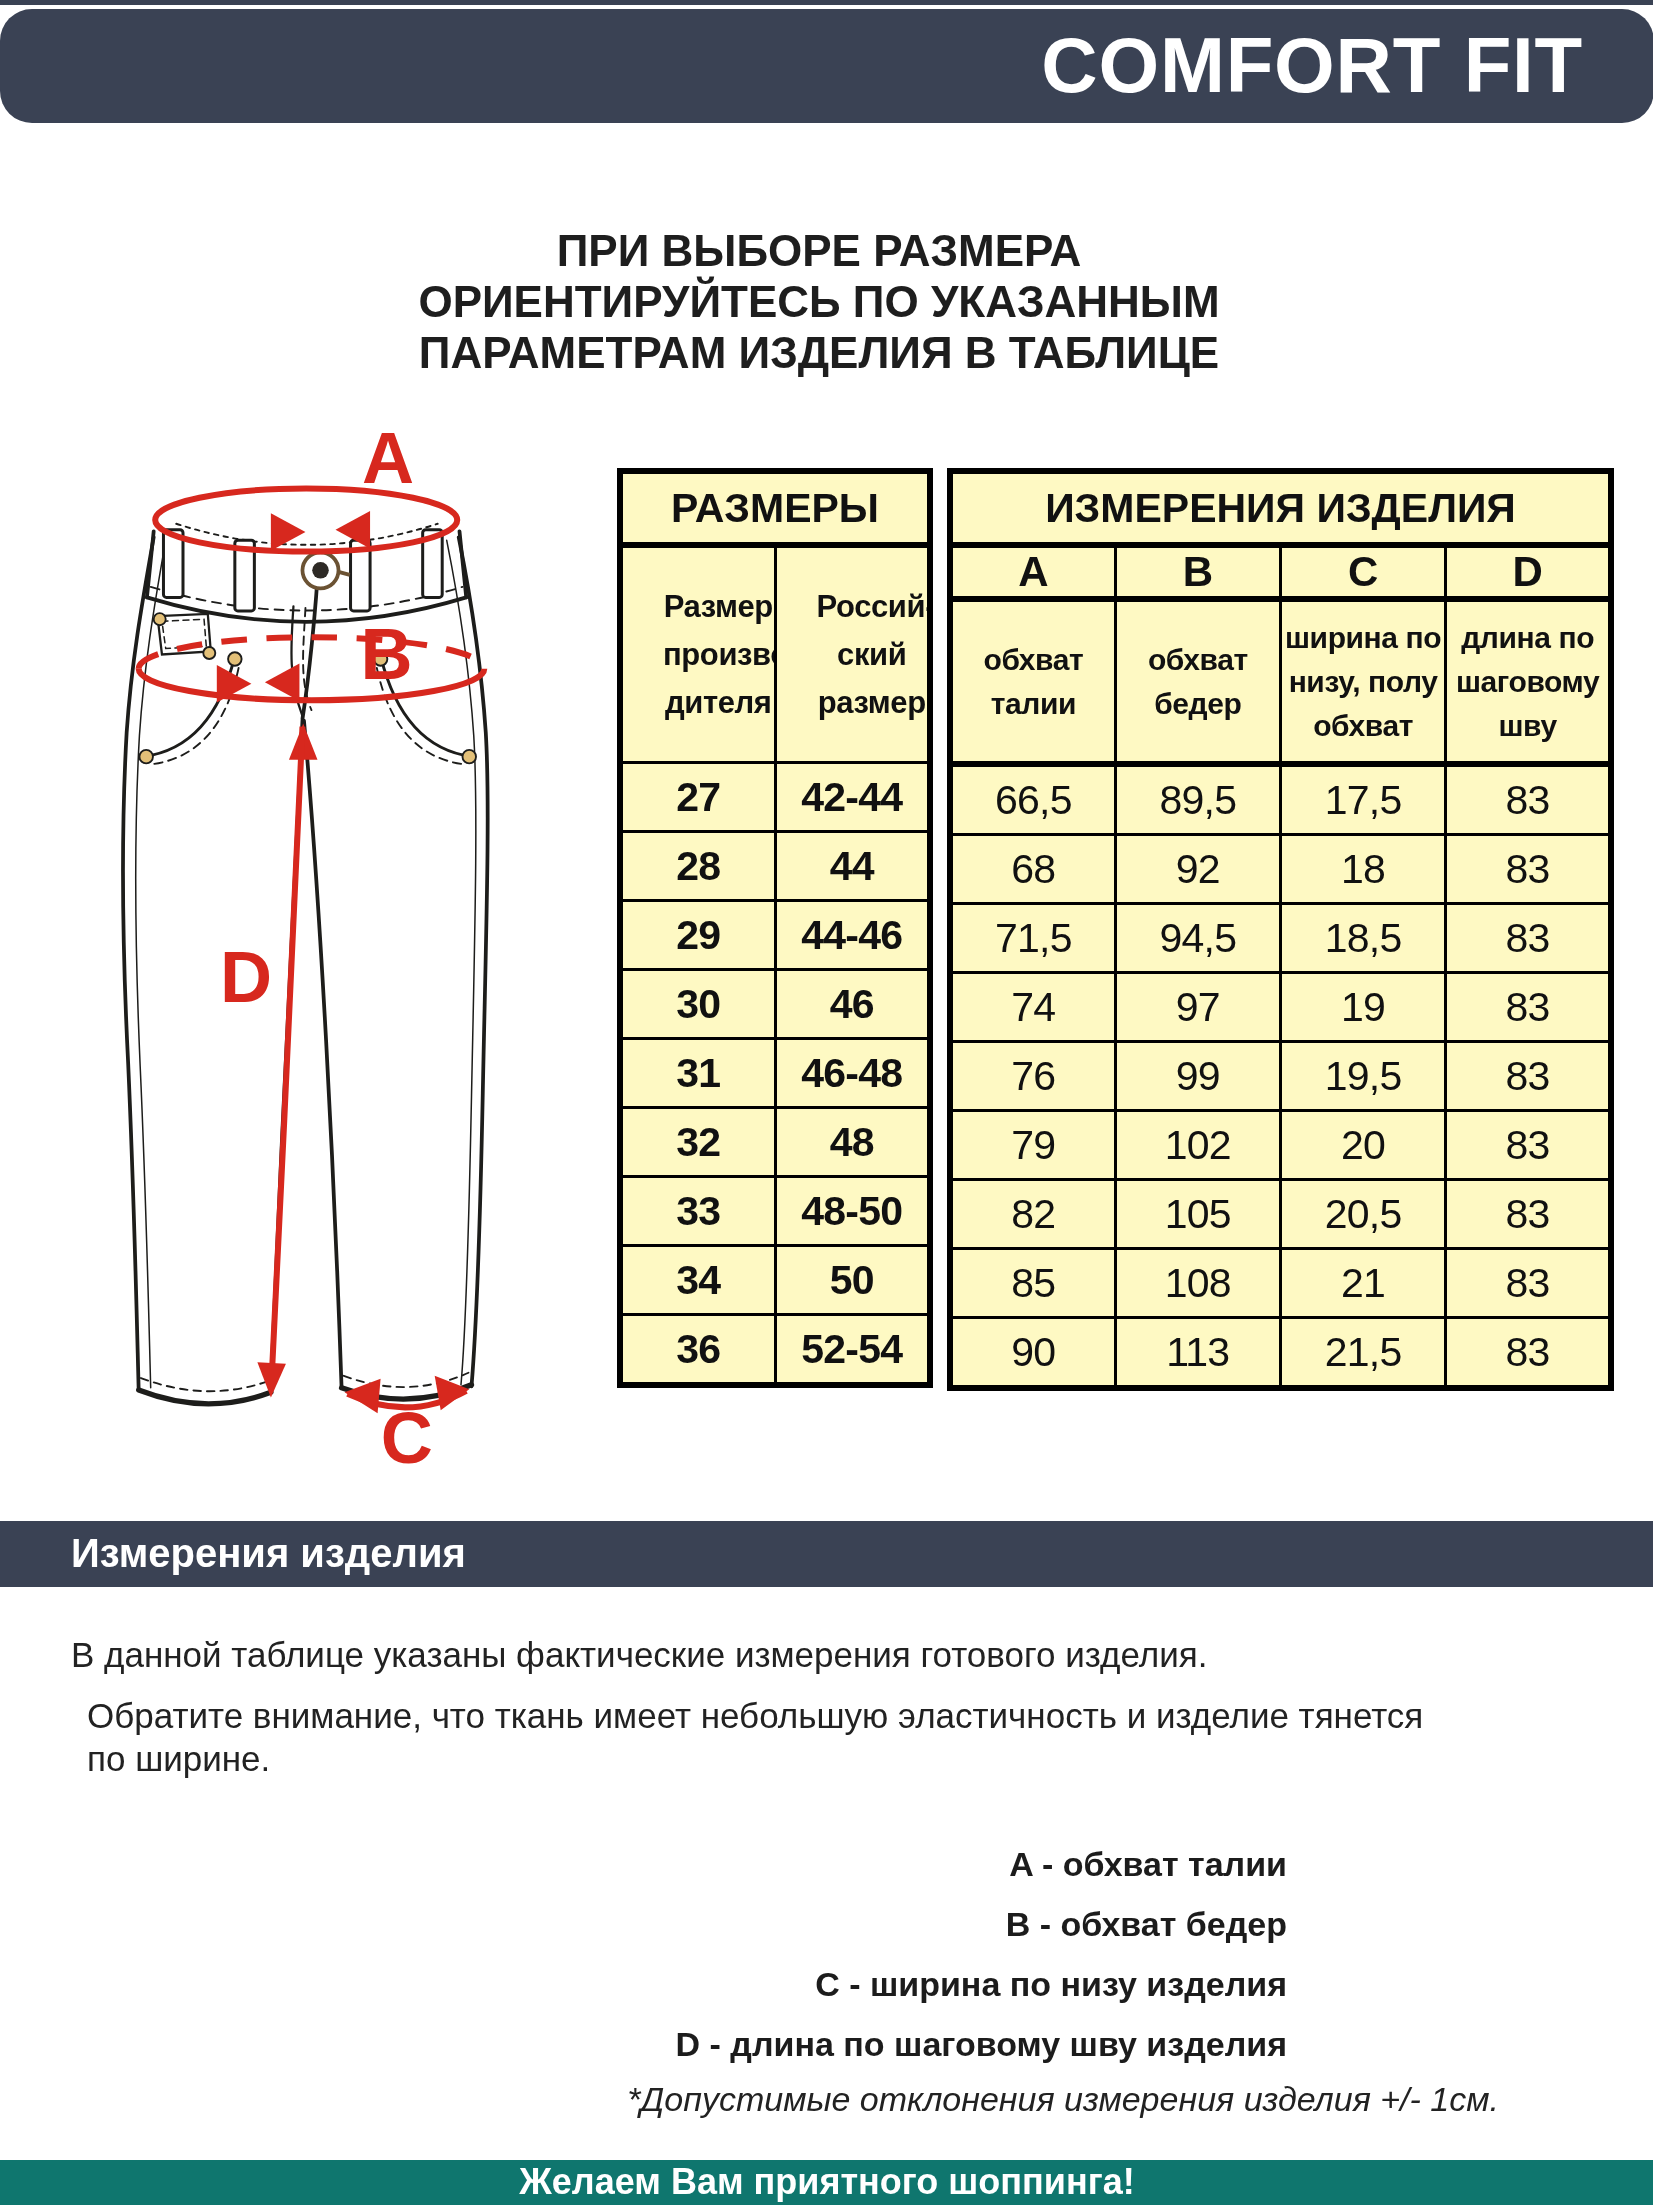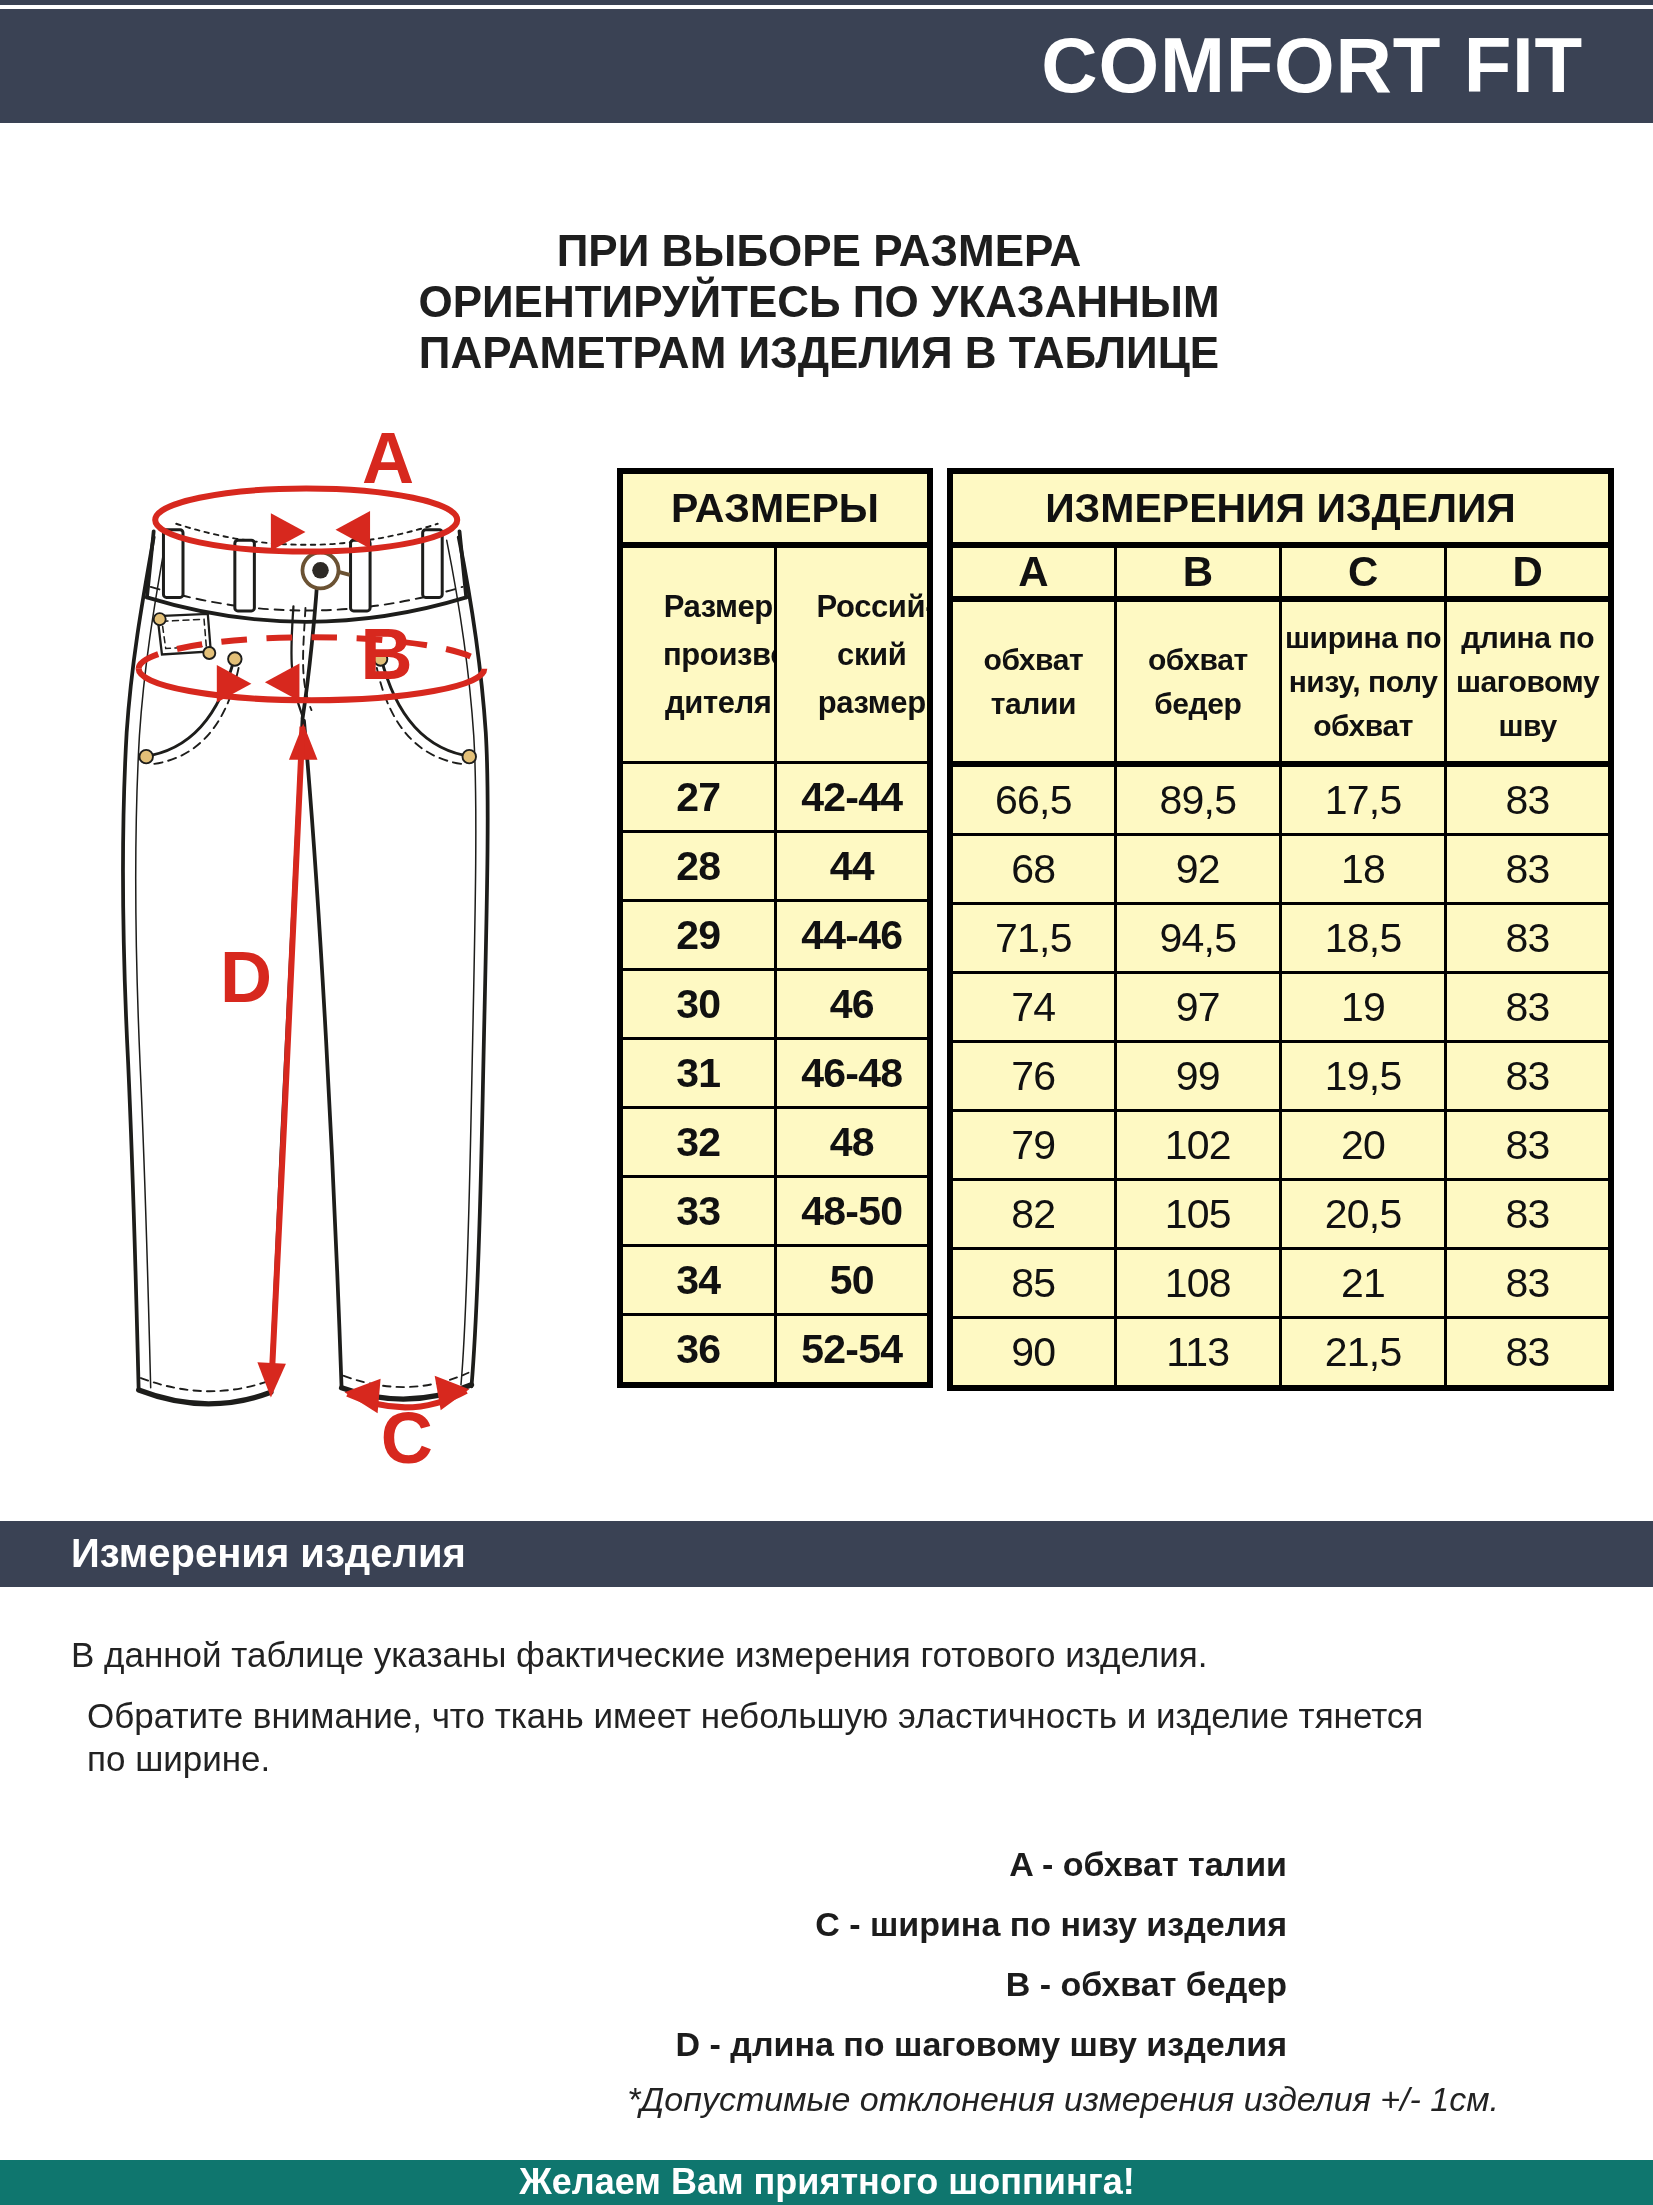--- a/index.html
+++ b/index.html
@@ -4,21 +4,21 @@
 <style>
   html,body { margin:0; padding:0; background:#ffffff; }
   body { width:1654px; height:2205px; position:relative; font-family:"Liberation Sans",sans-serif; color:#1c1c1c; overflow:hidden; }
 
   .abs { position:absolute; }
 
   
   .top-line { left:0; top:0; width:1654px; height:4.5px; background:#3a4254; }
   .brand-bar { left:0; top:9px; width:1654px; height:114px; background:#3a4254; box-sizing:border-box;
                color:#fff; font-weight:bold; font-size:78px; line-height:113px; text-align:right;
-               padding-right:71px; letter-spacing:0.8px; }
+               padding-right:71px; letter-spacing:0.8px;border-radius:32px; }
 
   
   .intro { left:75px; top:218px; width:1488px; text-align:center;margin-top:7px; }
   .intro div { font-size:44px; line-height:51px; font-weight:bold; color:#1e1e1e; }
 
   
   table.sizes { border-collapse:collapse; table-layout:fixed; background:#fef9c3; border:6.8px solid #000; }
   table.sizes th, table.sizes td { border:3px solid #000; text-align:center; vertical-align:middle; padding:0; color:#111; overflow:hidden; }
   #tbl-left  { left:617px;  top:468px; width:316px; }
   #tbl-right { left:947px; top:468px; width:667px; }
@@ -298,22 +298,22 @@
 <div class="abs notes">
   <p class="p1">В данной таблице указаны фактические измерения готового изделия.</p>
   <p class="p2">
     <span style="display:block">Обратите внимание, что ткань имеет небольшую эластичность и изделие тянется</span>
     <span style="display:block">по ширине.</span>
   </p>
 </div>
 
 <div class="abs legend">
   <div>A - обхват талии</div>
+  <div>B - обхват бедер</div>
   <div>C - ширина по низу изделия</div>
-  <div>B - обхват бедер</div>
   <div>D - длина по шаговому шву изделия</div>
 </div>
 
 <div class="abs footnote">*Допустимые отклонения измерения изделия +/- 1см.</div>
 
 <div class="abs footer-bar">
   <span>Желаем Вам приятного шоппинга!</span>
 </div>
 
 

